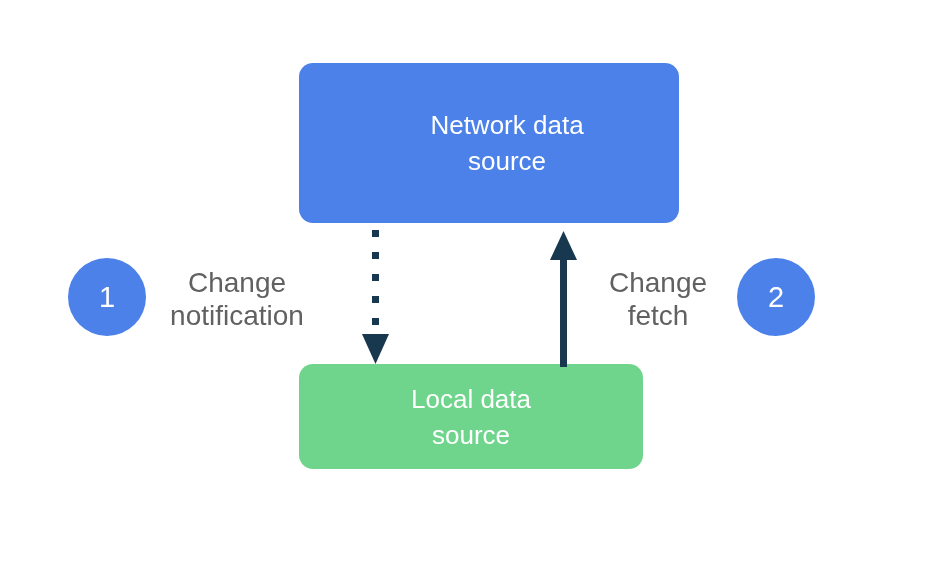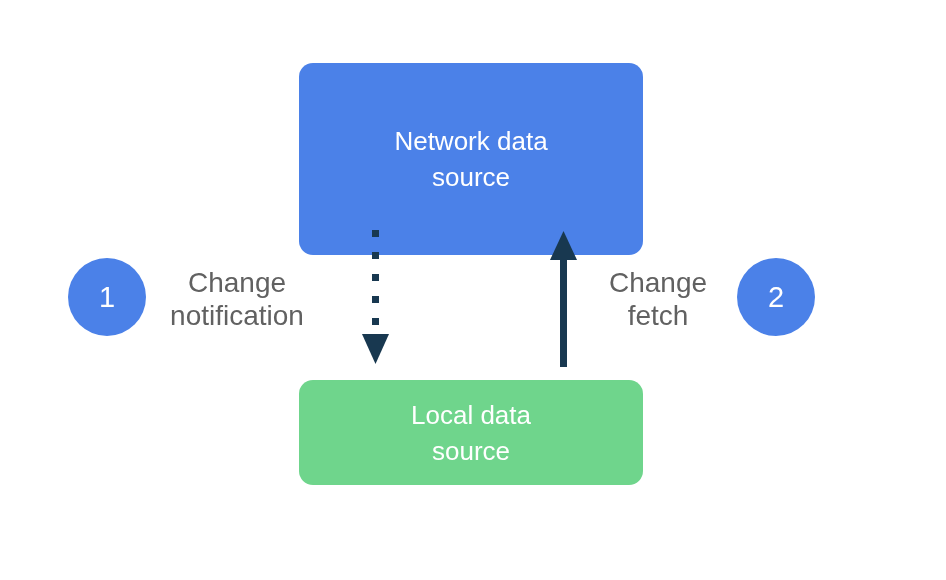--- a/index.html
+++ b/index.html
@@ -24,25 +24,26 @@
     align-items: center;
     justify-content: center;
     text-align: center;
     color: var(--box-text, #ffffff);
     font-size: 26px;
     line-height: 36px;
     white-space: pre-line;
   }
   .node-network {
     top: 63px;
-    height: 192px;
+    height: 160px;
     background: var(--primary-blue, #4b81e8);
+    padding-left: 36px;
   }
   .node-local {
-    top: 380px;
+    top: 364px;
     height: 105px;
     background: var(--green, #6fd58c);
   }
   .badge {
     position: absolute;
     width: 78px;
     height: 78px;
     border-radius: 50%;
     background: var(--primary-blue, #4b81e8);
     color: #ffffff;

